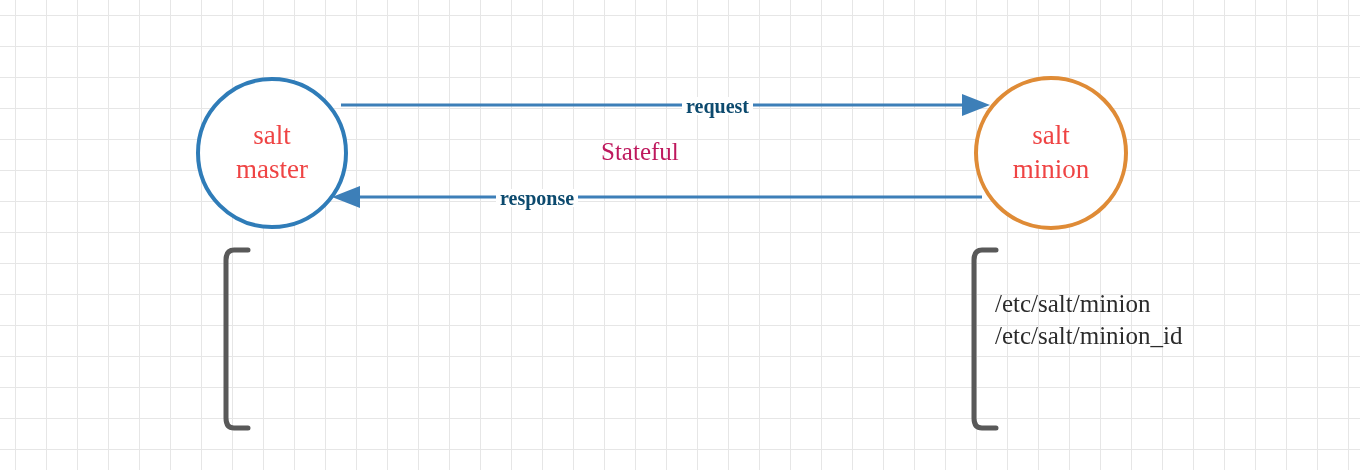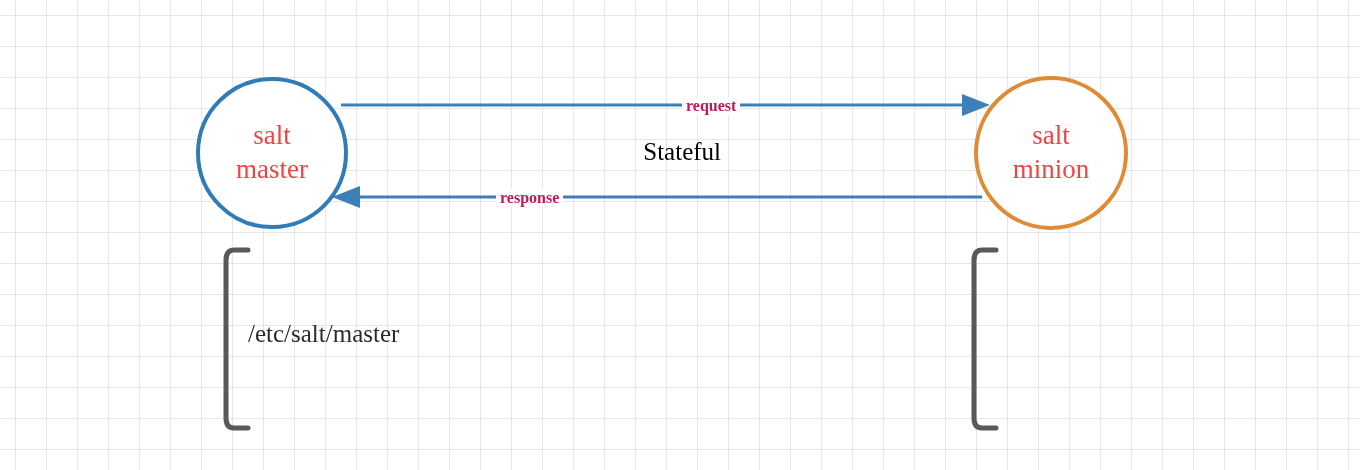--- a/index.html
+++ b/index.html
@@ -54,45 +54,45 @@
   #minion-label {
     left: 975px;
     top: 118px;
     width: 152px;
   }
   
   .edge-label {
     position: absolute;
     font-family: "Liberation Serif", "DejaVu Serif", serif;
     font-weight: bold;
-    font-size: 16px;
-    color: #be185d;
+    font-size: 20px;
+    color: #0c4a6e;
     background: #ffffff;
     padding: 0 4px;
     white-space: nowrap;
     line-height: 18px;
   }
   #request-label {
     left: 682px;
     top: 97px;
   }
   #response-label {
     left: 496px;
     top: 189px;
     text-align: right;
   }
   #stateful-label {
     position: absolute;
     left: 601px;
     top: 137px;
     width: 120px;
-    text-align: right;
+    text-align: left;
     font-size: 25px;
     line-height: 30px;
-    color: #000000;
+    color: #be185d;
     font-family: "Liberation Serif", "DejaVu Serif", serif;
     white-space: nowrap;
   }
   
   .note-text {
     position: absolute;
     color: #2b2b2b;
     font-size: 25px;
     line-height: 32px;
     font-family: "Liberation Serif", "DejaVu Serif", serif;
@@ -140,16 +140,17 @@
 
   <div class="node-label" id="minion-label">salt
 minion</div>
 
   <div class="edge-label" id="request-label">request</div>
 
   <div class="edge-label" id="response-label">response</div>
 
   <div id="stateful-label">Stateful</div>
 
-  <div class="note-text" id="master-note-text">/etc/salt/master</div>
 
+  <div class="note-text" id="minion-note-text">/etc/salt/minion
+/etc/salt/minion_id</div>
 
 </div>
 
 </body></html>

